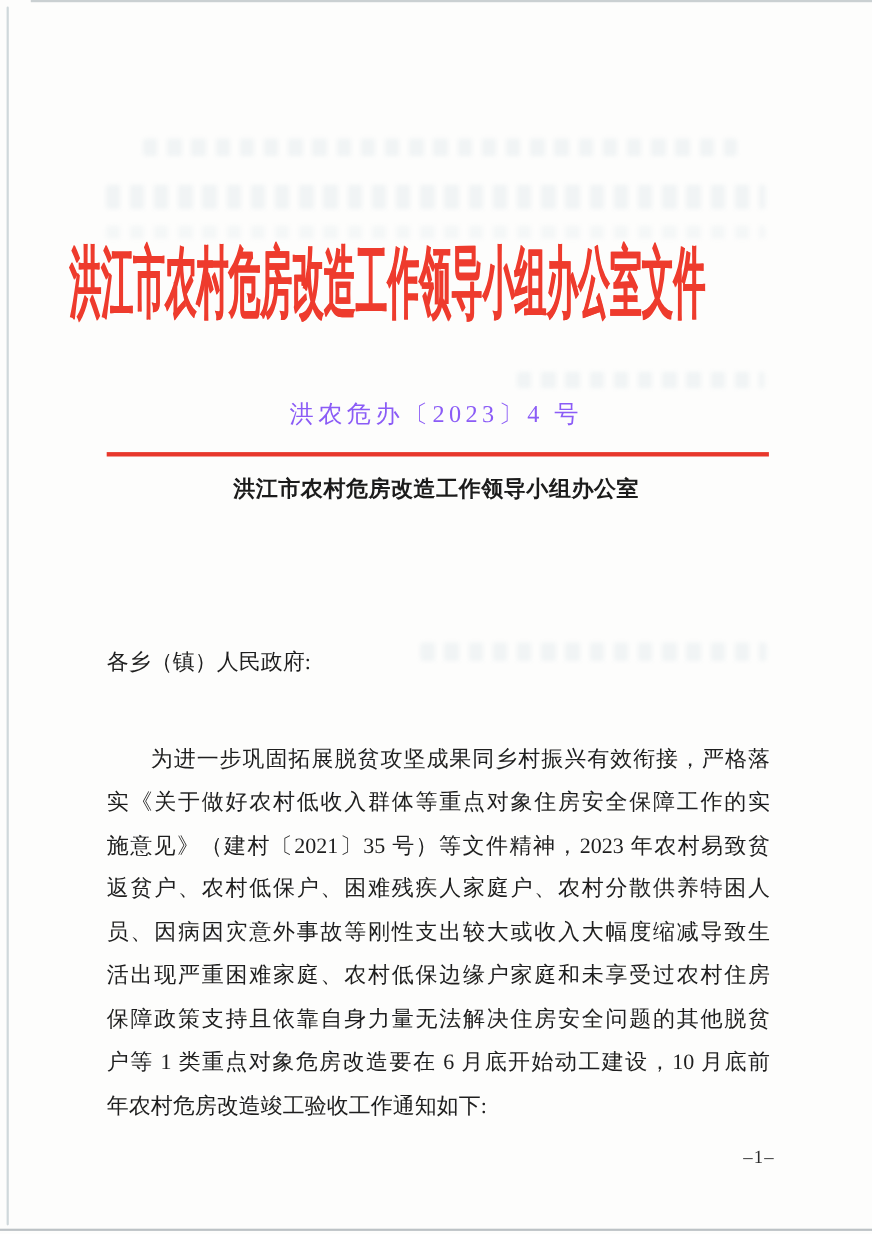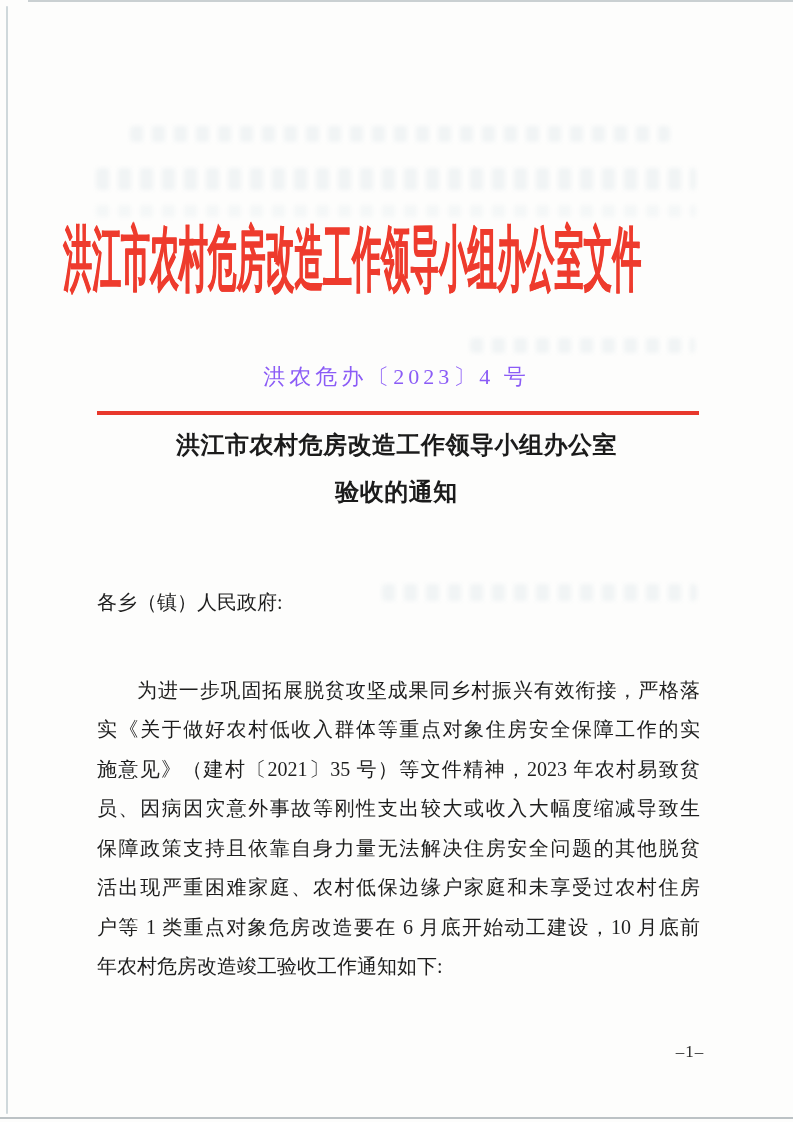--- a/index.html
+++ b/index.html
@@ -58,21 +58,21 @@
 
   
   .red-rule { position: absolute; top: 411px; left: 97px; width: 602px; height: 4px; background: #e8382c; }
 
   
   .title {
     position: absolute; top: 422px; left: 40px; width: 713px;
     text-align: center;
     font-weight: bold;
     color: #1b1b1b;
-    font-size: 24px;
+    font-size: 20px;
     line-height: 47px;
     letter-spacing: 0.5px;
   }
 
   
   .body-block {
     position: absolute; top: 583px; left: 97px; width: 603px;
     font-size: 20px;
     line-height: 39.5px;
     color: #1e1e1e;
@@ -108,30 +108,30 @@
   <div class="red-head">
     <span class="red-head-text">洪江市农村危房改造工作领导小组办公室文件</span>
   </div>
 
   <div class="doc-no">洪农危办〔2023〕4 号</div>
 
   <div class="red-rule"></div>
 
   <div class="title">
     <div class="title-line">洪江市农村危房改造工作领导小组办公室</div>
-    <div class="title-line">验收的通知</div>
   </div>
 
   <div class="body-block">
     <div class="bline">各乡（镇）人民政府:</div>
     <div class="bline just indent">为进一步巩固拓展脱贫攻坚成果同乡村振兴有效衔接，严格落</div>
     <div class="bline just">实《关于做好农村低收入群体等重点对象住房安全保障工作的实</div>
     <div class="bline just">施意见》（建村〔2021〕35 号）等文件精神，2023 年农村易致贫</div>
+    <div class="bline just">返贫户、农村低保户、困难残疾人家庭户、农村分散供养特困人</div>
     <div class="bline just">员、因病因灾意外事故等刚性支出较大或收入大幅度缩减导致生</div>
+    <div class="bline just">活出现严重困难家庭、农村低保边缘户家庭和未享受过农村住房</div>
     <div class="bline just">保障政策支持且依靠自身力量无法解决住房安全问题的其他脱贫</div>
-    <div class="bline just">活出现严重困难家庭、农村低保边缘户家庭和未享受过农村住房</div>
     <div class="bline just">户等 1 类重点对象危房改造要在 6 月底开始动工建设，10 月底前</div>
     <div class="bline">年农村危房改造竣工验收工作通知如下:</div>
   </div>
 
   <div class="page-no">–1–</div>
 
 </div>
 
 </body></html>

